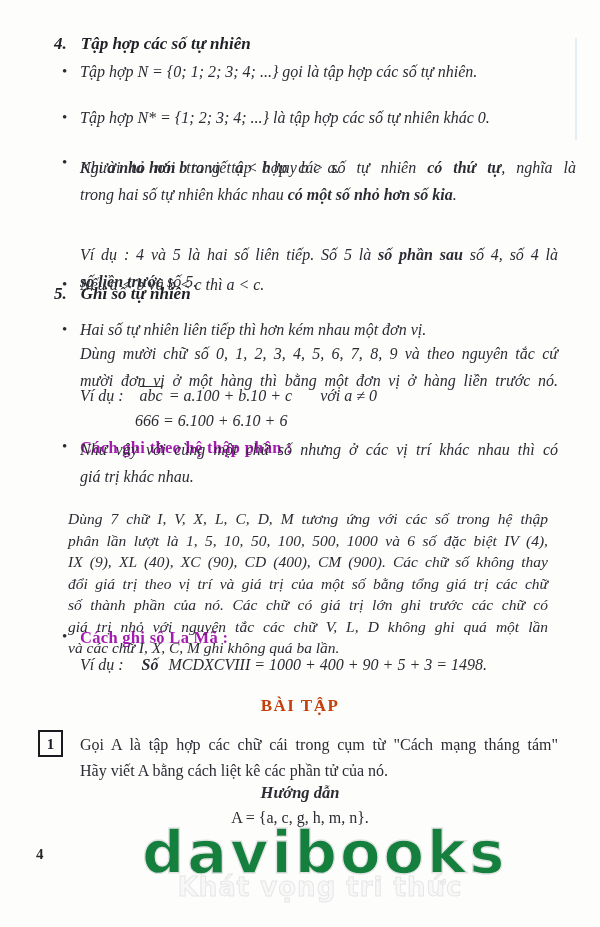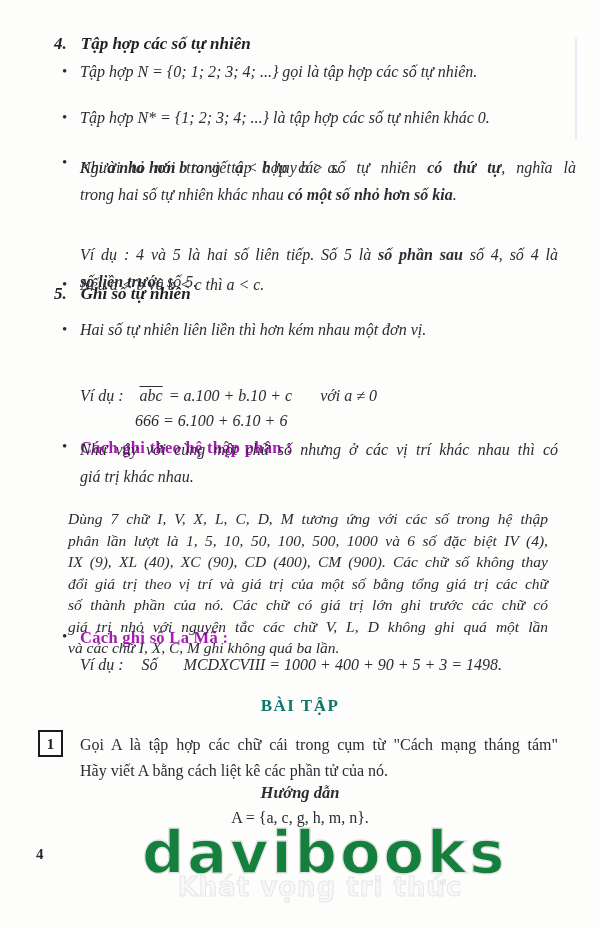--- a/index.html
+++ b/index.html
@@ -15,21 +15,21 @@
   .lh27 { line-height:27px; }
   .jl { text-align:justify; text-align-last:justify; }
   .heading { font-style:italic; font-weight:bold; font-size:17px; color:#202127; }
   .heading .hnum { margin-right:14px; }
   .bullet { position:relative; padding-left:18px; }
   .dot { position:absolute; left:0; top:0; font-style:normal; font-size:15px; color:#2b2c33; }
   .subhead { font-weight:bold; font-size:16.5px; color:#a21caf; letter-spacing:0.3px; }
   .ovl { text-decoration:overline; }
   .roman { font-size:15.5px; line-height:21.5px; }
   .center { left:0; width:600px; text-align:center; }
-  .baitap { font-weight:bold; font-size:17px; letter-spacing:1.5px; color:#0f766e; }
+  .baitap { font-weight:bold; font-size:17px; letter-spacing:1.5px; color:#c2410c; }
   .box1 {
     width:21px; height:23px; border:2px solid #1b1b1f; box-sizing:content-box;
     text-align:center; line-height:24px; font-weight:bold; font-size:15px; color:#1b1b1f;
   }
   .pagenum { font-weight:bold; font-size:15px; color:#26262b; }
   .wm1 {
     font-family:"DejaVu Sans","Liberation Sans",sans-serif; font-weight:bold;
     font-size:59px; letter-spacing:3px; color:#15803d;
     -webkit-text-stroke:1.3px #e3e3e3; text-shadow:1px 1px 0 #ffffff;
   }
@@ -70,36 +70,40 @@
 
   <div class="abs it" style="left:80px; top:159px; width:478px;">
     <span>Khi </span><span class="bi">a nhỏ hơn b</span><span> ta viết a &lt; b hay b &gt; a.</span>
   </div>
 
   <div class="abs bullet" style="left:62px; top:186px; width:496px;">
     <span class="dot">•</span><span class="it">Nếu a &lt; b và b &lt; c thì a &lt; c.</span>
   </div>
 
   <div class="abs bullet" style="left:62px; top:213px; width:496px;">
-    <span class="dot">•</span><span class="it">Hai số tự nhiên liên liền thì hơn kém nhau một đơn vị.</span>
+    <span class="dot">•</span><span class="it">Hai số tự nhiên liên tiếp thì hơn kém nhau một đơn vị.</span>
   </div>
 
   <div class="abs" style="left:80px; top:241px; width:478px;">
     <div class="jl it lh27"><span>Ví dụ :  4 và 5 là hai số liên tiếp. Số 5 là </span><span class="bi">số phần sau</span><span> số 4, số 4 là</span></div>
     <div class="it lh27"><span class="bi">số liền trước</span><span> số 5.</span></div>
   </div>
 
   <div class="abs heading" style="left:54px; top:284px;">
     <span class="hnum">5.</span><span>Ghi số tự nhiên</span>
   </div>
 
   <div class="abs bullet" style="left:62px; top:312px; width:496px;">
     <span class="dot">•</span><span class="subhead">Cách ghi theo hệ thập phân :</span>
   </div>
 
+  <div class="abs" style="left:80px; top:340px; width:478px;">
+    <div class="jl it lh27">Dùng mười chữ số 0, 1, 2, 3, 4, 5, 6, 7, 8, 9 và theo nguyên tắc cứ</div>
+    <div class="jl it lh27">mười đơn vị ở một hàng thì bằng một đơn vị ở hàng liền trước nó.</div>
+  </div>
 
   <div class="abs it" style="left:80px; top:387px; width:478px;">
     <span class="gap18" style="margin-left:0; margin-right:16px;">Ví dụ :</span><span class="ovl gap6">abc</span><span>= a.100 + b.10 + c</span><span class="gap28">với a ≠ 0</span>
   </div>
 
   <div class="abs it" style="left:135px; top:412px;">666 = 6.100 + 6.10 + 6</div>
 
   <div class="abs" style="left:80px; top:436px; width:478px;">
     <div class="jl it lh27">Như vậy với cùng một chữ số nhưng ở các vị trí khác nhau thì có</div>
     <div class="it lh27">giá trị khác nhau.</div>
@@ -113,21 +117,21 @@
     <div class="jl">Dùng 7 chữ I, V, X, L, C, D, M tương ứng với các số trong hệ thập</div>
     <div class="jl">phân lần lượt là 1, 5, 10, 50, 100, 500, 1000 và 6 số đặc biệt IV (4),</div>
     <div class="jl">IX (9), XL (40), XC (90), CD (400), CM (900). Các chữ số không thay</div>
     <div class="jl">đổi giá trị theo vị trí và giá trị của một số bằng tổng giá trị các chữ</div>
     <div class="jl">số thành phần của nó. Các chữ có giá trị lớn ghi trước các chữ có</div>
     <div class="jl">giá trị nhỏ với nguyên tắc các chữ V, L, D không ghi quá một lần</div>
     <div>và các chữ I, X, C, M ghi không quá ba lần.</div>
   </div>
 
   <div class="abs it" style="left:80px; top:656px; width:478px;">
-    <span style="margin-right:18px;">Ví dụ :</span><span style="margin-right:26px;">Số</span><span>MCDXCVIII = 1000 + 400 + 90 + 5 + 3 = 1498.</span>
+    <span style="margin-right:18px;">Ví dụ :</span><span style="margin-right:10px;font-weight:bold;">Số</span><span>MCDXCVIII = 1000 + 400 + 90 + 5 + 3 = 1498.</span>
   </div>
 
   <div class="abs center baitap" style="top:696px;">BÀI TẬP</div>
 
   <div class="abs box1" style="left:38px; top:730px;">1</div>
 
   <div class="abs" style="left:80px; top:732px; width:478px; line-height:26px;">
     <div class="jl">Gọi A là tập hợp các chữ cái trong cụm từ "Cách mạng tháng tám"</div>
     <div>Hãy viết A bằng cách liệt kê các phần tử của nó.</div>
   </div>

